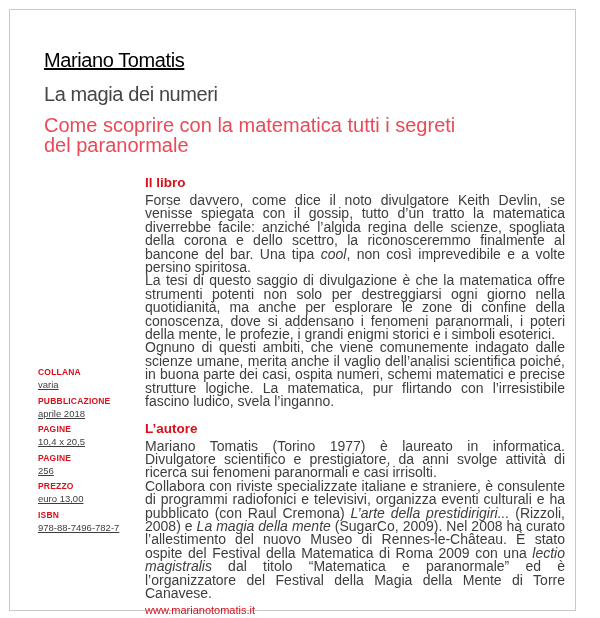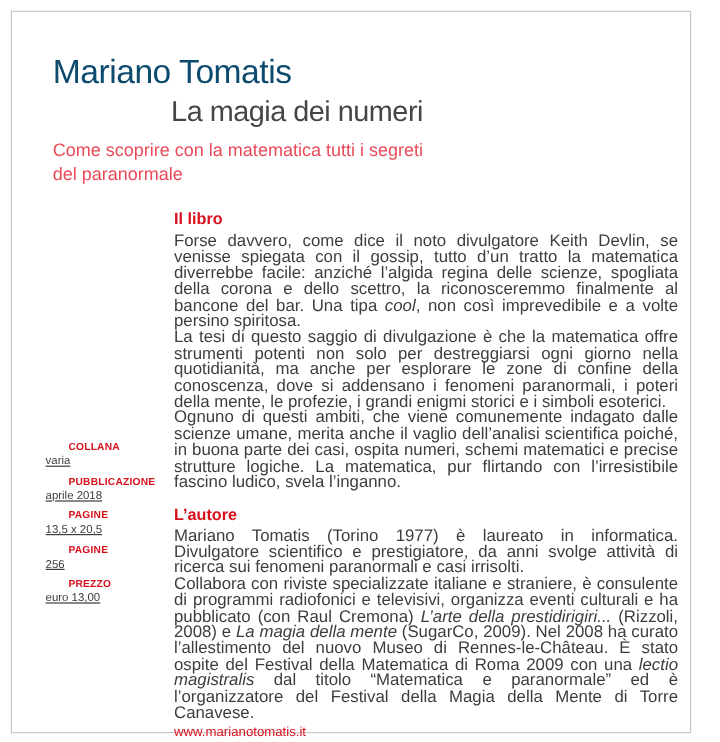--- a/index.html
+++ b/index.html
@@ -24,37 +24,37 @@
     background: #ffffff;
     box-sizing: border-box;
   }
   
   .header {
     position: absolute;
     left: 34px;
     top: 33px;
   }
   .author-name {
-    font-size: 28px;
+    font-size: 20px;
     line-height: 34px;
     font-weight: 300;
     letter-spacing: -0.4px;
-    color: #0c4a6e;
+    color: #000000;
+    text-decoration: underline;
   }
   .book-title {
-    font-size: 24px;
+    font-size: 20px;
     line-height: 34px;
     font-weight: 300;
     letter-spacing: -0.4px;
     color: #454545;
-    text-align: right;
   }
   .book-subtitle {
     margin-top: 5px;
-    font-size: 15px;
+    font-size: 20px;
     line-height: 19.5px;
     font-weight: 300;
     color: #ea4a58;
     white-space: pre-line;
     max-width: 420px;
   }
   
   .sidebar {
     position: absolute;
     left: 28px;
@@ -63,21 +63,20 @@
   }
   .meta-group {
     margin-bottom: 5.5px;
   }
   .meta-label {
     font-size: 8.5px;
     font-weight: bold;
     letter-spacing: 0.2px;
     color: #d8101c;
     line-height: 10px;
-    margin-left: 19px;
   }
   .meta-value {
     font-size: 9.5px;
     color: #3d3d3d;
     line-height: 11px;
     margin-top: 2px;
     text-decoration: underline;
   }
   
   .main {
@@ -131,29 +130,33 @@
     <div class="meta-group">
       <div class="meta-label">COLLANA</div>
       <div class="meta-value">varia</div>
     </div>
     <div class="meta-group">
       <div class="meta-label">PUBBLICAZIONE</div>
       <div class="meta-value">aprile 2018</div>
     </div>
     <div class="meta-group">
       <div class="meta-label">PAGINE</div>
-      <div class="meta-value">13,5 x 20,5</div>
+      <div class="meta-value">10,4 x 20,5</div>
     </div>
     <div class="meta-group">
       <div class="meta-label">PAGINE</div>
       <div class="meta-value">256</div>
     </div>
     <div class="meta-group">
       <div class="meta-label">PREZZO</div>
       <div class="meta-value">euro 13,00</div>
+    </div>
+    <div class="meta-group">
+      <div class="meta-label">ISBN</div>
+      <div class="meta-value">978-88-7496-782-7</div>
     </div>
   </div>
 
   <div class="main">
 
     <div class="section-book">
       <h2 class="section-heading">Il libro</h2>
       <p class="body-par"><span>Forse davvero, come dice il noto divulgatore Keith Devlin, se venisse spiegata con il gossip, tutto d’un tratto la matematica diverrebbe facile: anziché l’algida regina delle scienze, spogliata della corona e dello scettro, la riconosceremmo finalmente al bancone del bar. Una tipa </span><em>cool</em><span>, non così imprevedibile e a volte persino spiritosa.</span></p>
       <p class="body-par"><span>La tesi di questo saggio di divulgazione è che la matematica offre strumenti potenti non solo per destreggiarsi ogni giorno nella quotidianità, ma anche per esplorare le zone di confine della conoscenza, dove si addensano i fenomeni paranormali, i poteri della mente, le profezie, i grandi enigmi storici e i simboli esoterici.</span></p>
       <p class="body-par"><span>Ognuno di questi ambiti, che viene comunemente indagato dalle scienze umane, merita anche il vaglio dell’analisi scientifica poiché, in buona parte dei casi, ospita numeri, schemi matematici e precise strutture logiche. La matematica, pur flirtando con l’irresistibile fascino ludico, svela l’inganno.</span></p>

